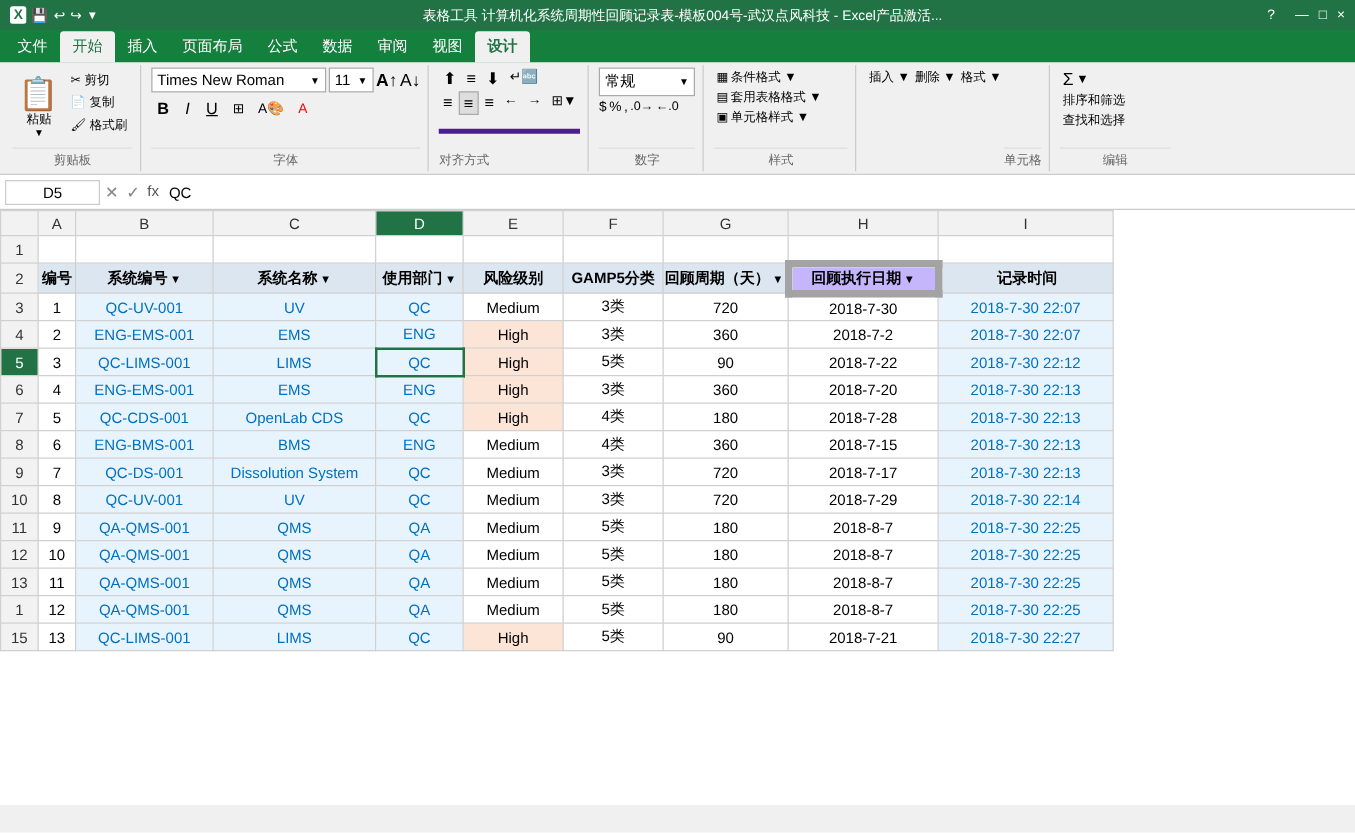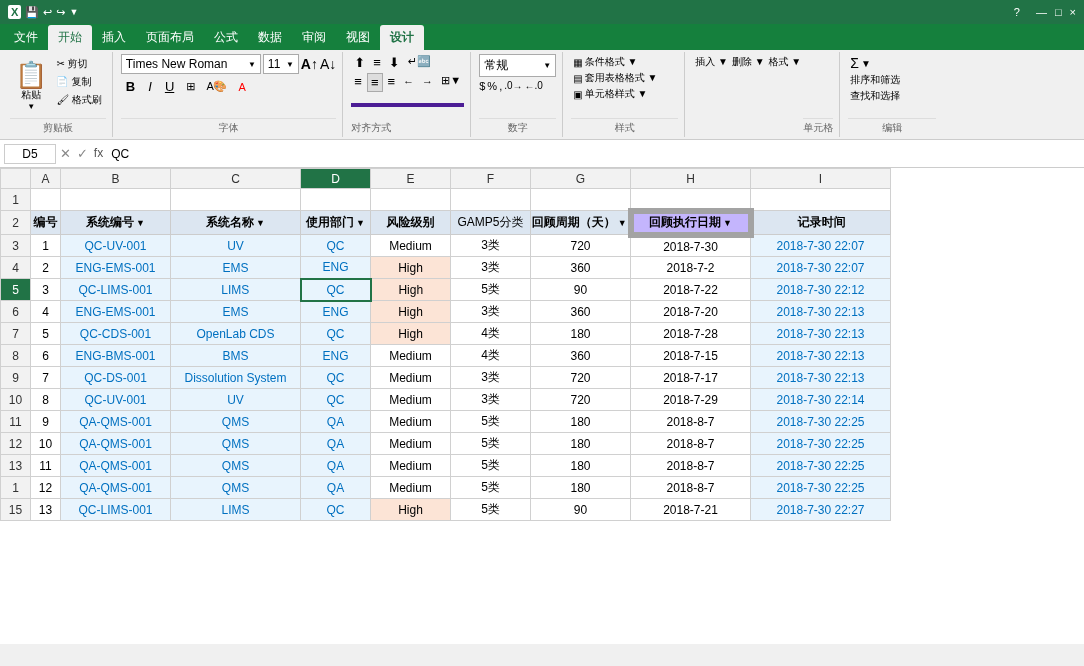--- a/index.html
+++ b/index.html
@@ -64,21 +64,21 @@
       display: flex;
       align-items: center;
       height: 28px;
       padding: 0 4px;
       gap: 4px;
     }
     .cell-ref-box {
       border: 1px solid #ccc;
       padding: 2px 6px;
       font-size: 12px;
-      width: 52px;
+      width: 76px;
       text-align: center;
     }
     .formula-icons { display: flex; gap: 6px; color: #555; cursor: pointer; font-size: 14px; }
     .formula-input {
       flex: 1;
       border: none;
       outline: none;
       font-size: 12px;
       padding: 2px 4px;
     }
@@ -150,20 +150,21 @@
 <body>
 
 <div class="title-bar">
   <div class="title-bar-left">
     <span style="background:#fff;color:#217346;font-weight:bold;font-size:11px;padding:1px 3px;border-radius:2px;">X</span>
     <span style="color:white;font-size:11px;cursor:pointer;">💾</span>
     <span style="color:white;font-size:11px;cursor:pointer;">↩</span>
     <span style="color:white;font-size:11px;cursor:pointer;">↪</span>
     <span style="color:white;font-size:9px;cursor:pointer;">▼</span>
   </div>
+  <div class="title-bar-center">表格工具  计算机化系统周期性回顾记录表-模板004号-武汉点风科技 - Excel产品激活...</div>
   <div class="title-bar-right">
     <span style="cursor:pointer;">?</span>
     <span style="cursor:pointer; margin-left:8px;">—</span>
     <span style="cursor:pointer;">□</span>
     <span style="cursor:pointer;">×</span>
   </div>
 </div>
 
 <div class="ribbon-tabs">
   <div class="ribbon-tab">文件</div>
@@ -358,21 +359,21 @@
           <div class="th-content">
               <span>使用部门</span>
               <span style="font-size:9px;">▼</span>
             </div>
         </th>
         <th style="background:#dce6f1;font-weight:bold;text-align:center;border:1px solid #ccc;font-size:12px;">
           <div class="th-content">
               <span>风险级别</span>
             </div>
         </th>
-        <th style="background:#dce6f1;font-weight:normal;text-align:center;border:1px solid #ccc;font-size:12px;">
+        <th style="background:#dce6f1;font-weight:bold;text-align:center;border:1px solid #ccc;font-size:12px;">
           <div class="th-content">
               <span>GAMP5分类</span>
             </div>
         </th>
         <th style="background:#dce6f1;font-weight:bold;text-align:center;border:1px solid #ccc;font-size:12px;">
           <div class="th-content">
               <span>回顾周期（天）</span>
               <span style="font-size:9px;">▼</span>
             </div>
         </th>

